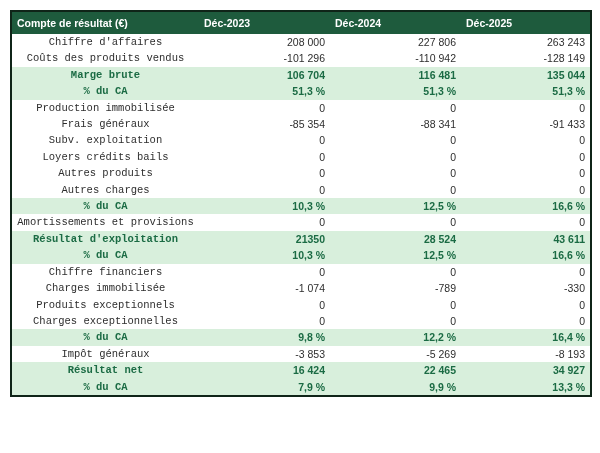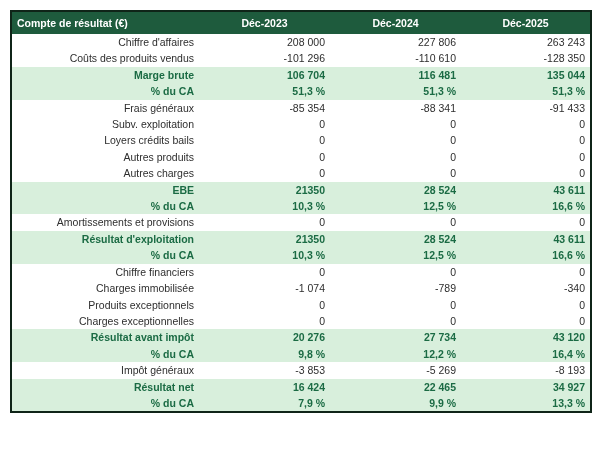--- a/index.html
+++ b/index.html
@@ -29,32 +29,32 @@
     background: var(--header-bg, #1e5b3d);
     color: var(--header-text, #ffffff);
     font-weight: bold;
     font-size: 10.5px;
     height: 22px;
     padding: 0 5px;
     white-space: nowrap;
     overflow: hidden;
   }
   thead th.label { text-align: left; }
-  thead th.num   { text-align: center; }
+  thead th.num   { text-align: left; }
   tbody td {
     font-size: 10.5px;
     height: 16.4px;
     line-height: 16.4px;
     padding: 0 5px;
     white-space: nowrap;
     overflow: hidden;
     color: var(--row-text, #2e2e2e);
     background: #ffffff;
   }
-  tbody td.label { text-align: right; }
+  tbody td.label { text-align: center; font-family: Liberation Mono, monospace; }
   tbody td.num   { text-align: right; }
   tbody tr.hl td {
     background: var(--highlight-bg, #d8efdc);
     color: var(--highlight-text, #1b6b44);
     font-weight: bold;
   }
 </style>
 </head>
 <body>
 
@@ -77,36 +77,42 @@
     <tbody>
         <tr>
           <td class="label">Chiffre d'affaires</td>
           <td class="num">208 000</td>
           <td class="num">227 806</td>
           <td class="num">263 243</td>
         </tr>
         <tr>
           <td class="label">Coûts des produits vendus</td>
           <td class="num">-101 296</td>
-          <td class="num">-110 610</td>
-          <td class="num">-128 350</td>
+          <td class="num">-110 942</td>
+          <td class="num">-128 149</td>
         </tr>
         <tr class="hl">
           <td class="label">Marge brute</td>
           <td class="num">106 704</td>
           <td class="num">116 481</td>
           <td class="num">135 044</td>
         </tr>
         <tr class="hl">
           <td class="label">% du CA</td>
           <td class="num">51,3 %</td>
           <td class="num">51,3 %</td>
           <td class="num">51,3 %</td>
         </tr>
         <tr>
+          <td class="label">Production immobilisée</td>
+          <td class="num">0</td>
+          <td class="num">0</td>
+          <td class="num">0</td>
+        </tr>
+        <tr>
           <td class="label">Frais généraux</td>
           <td class="num">-85 354</td>
           <td class="num">-88 341</td>
           <td class="num">-91 433</td>
         </tr>
         <tr>
           <td class="label">Subv. exploitation</td>
           <td class="num">0</td>
           <td class="num">0</td>
           <td class="num">0</td>
@@ -123,26 +129,20 @@
           <td class="num">0</td>
           <td class="num">0</td>
         </tr>
         <tr>
           <td class="label">Autres charges</td>
           <td class="num">0</td>
           <td class="num">0</td>
           <td class="num">0</td>
         </tr>
         <tr class="hl">
-          <td class="label">EBE</td>
-          <td class="num">21350</td>
-          <td class="num">28 524</td>
-          <td class="num">43 611</td>
-        </tr>
-        <tr class="hl">
           <td class="label">% du CA</td>
           <td class="num">10,3 %</td>
           <td class="num">12,5 %</td>
           <td class="num">16,6 %</td>
         </tr>
         <tr>
           <td class="label">Amortissements et provisions</td>
           <td class="num">0</td>
           <td class="num">0</td>
           <td class="num">0</td>
@@ -162,39 +162,33 @@
         <tr>
           <td class="label">Chiffre financiers</td>
           <td class="num">0</td>
           <td class="num">0</td>
           <td class="num">0</td>
         </tr>
         <tr>
           <td class="label">Charges immobilisée</td>
           <td class="num">-1 074</td>
           <td class="num">-789</td>
-          <td class="num">-340</td>
+          <td class="num">-330</td>
         </tr>
         <tr>
           <td class="label">Produits exceptionnels</td>
           <td class="num">0</td>
           <td class="num">0</td>
           <td class="num">0</td>
         </tr>
         <tr>
           <td class="label">Charges exceptionnelles</td>
           <td class="num">0</td>
           <td class="num">0</td>
           <td class="num">0</td>
-        </tr>
-        <tr class="hl">
-          <td class="label">Résultat avant impôt</td>
-          <td class="num">20 276</td>
-          <td class="num">27 734</td>
-          <td class="num">43 120</td>
         </tr>
         <tr class="hl">
           <td class="label">% du CA</td>
           <td class="num">9,8 %</td>
           <td class="num">12,2 %</td>
           <td class="num">16,4 %</td>
         </tr>
         <tr>
           <td class="label">Impôt généraux</td>
           <td class="num">-3 853</td>

